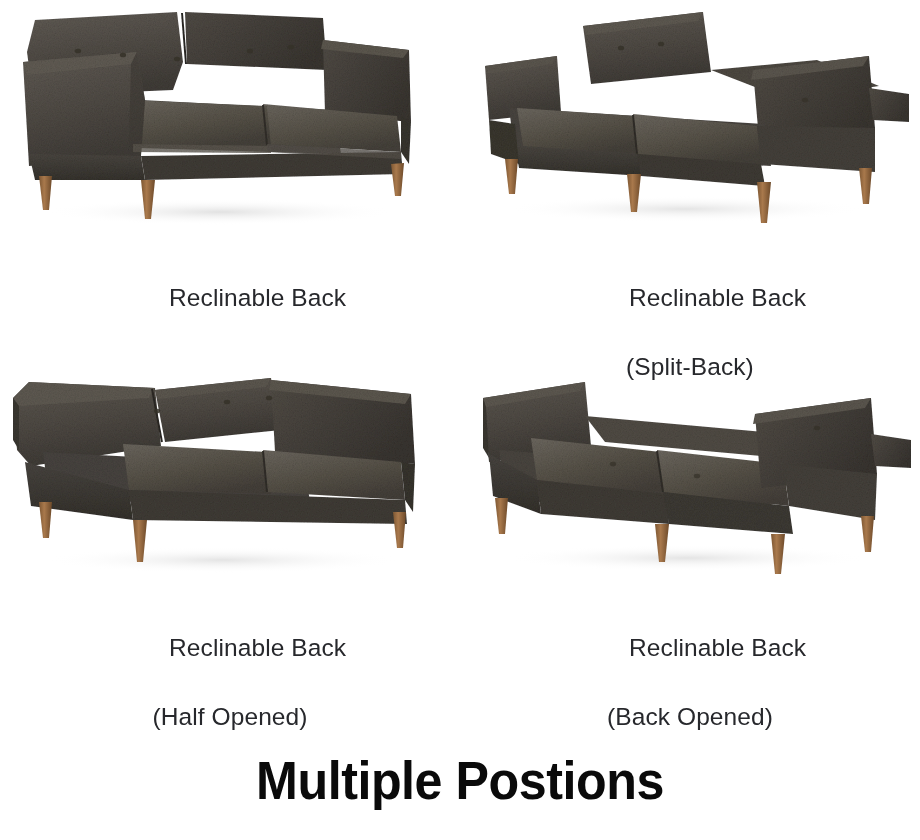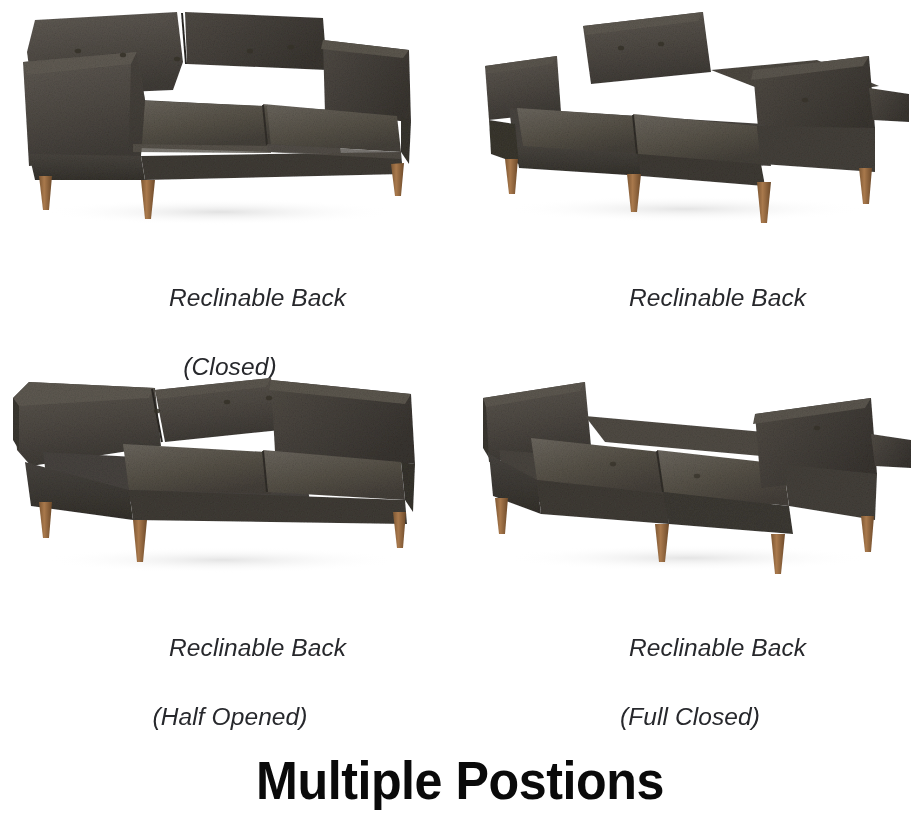--- a/index.html
+++ b/index.html
@@ -34,21 +34,20 @@
     display: grid;
     grid-template-columns: 460px 460px;
     grid-template-rows: 350px 350px;
   }
   .panel {
     position: relative;
     display: flex;
     flex-direction: column;
     align-items: center;
     justify-content: flex-start;
-    font-style: italic;
   }
   .figure-wrap {
     width: 450px;
     height: 232px;
     position: relative;
     margin-top: 4px;
   }
   .figure-wrap svg {
     display: block;
     width: 100%;
@@ -177,21 +176,20 @@
 
           <g>
             <path d="M34 172 L47 172 L44 206 L38 206 Z" fill="url(#wd)"></path>
             <path d="M136 176 L150 176 L146 215 L140 215 Z" fill="url(#wd)"></path>
             <path d="M386 160 L399 159 L396 192 L390 192 Z" fill="url(#wd)"></path>
           </g>
         </svg>
       </div>
       <div class="caption">
         <span>Reclinable Back</span>
-        <span class="cap-l2">(Closed)</span>
       </div>
     </div>
 
     <div class="panel">
       <div class="figure-wrap">
         <svg viewBox="0 0 450 232" xmlns="http://www.w3.org/2000/svg">
           <defs>
             <linearGradient id="s2A" x1="0" y1="0" x2="0.25" y2="1">
               <stop offset="0" stop-color="#605b53"></stop>
               <stop offset="0.5" stop-color="#514c46"></stop>
@@ -269,20 +267,21 @@
           <g>
             <path d="M40 155 L53 155 L50 190 L44 190 Z" fill="url(#wd2)"></path>
             <path d="M162 170 L176 170 L172 208 L166 208 Z" fill="url(#wd2)"></path>
             <path d="M292 178 L306 178 L302 219 L296 219 Z" fill="url(#wd2)"></path>
             <path d="M394 164 L407 164 L404 200 L398 200 Z" fill="url(#wd2)"></path>
           </g>
         </svg>
       </div>
       <div class="caption">
         <span>Reclinable Back</span>
+        <span class="cap-l2">(Split-Back)</span>
       </div>
     </div>
 
     <div class="panel">
       <div class="figure-wrap">
         <svg viewBox="0 0 450 232" xmlns="http://www.w3.org/2000/svg">
           <defs>
             <linearGradient id="s3A" x1="0" y1="0" x2="0.25" y2="1">
               <stop offset="0" stop-color="#5e5951"></stop>
               <stop offset="0.5" stop-color="#504b45"></stop>
@@ -444,21 +443,21 @@
           <g>
             <path d="M30 144 L43 144 L40 180 L34 180 Z" fill="url(#wd4)"></path>
             <path d="M190 170 L204 170 L200 208 L194 208 Z" fill="url(#wd4)"></path>
             <path d="M306 180 L320 180 L316 220 L310 220 Z" fill="url(#wd4)"></path>
             <path d="M396 162 L409 162 L406 198 L400 198 Z" fill="url(#wd4)"></path>
           </g>
         </svg>
       </div>
       <div class="caption">
         <span>Reclinable Back</span>
-        <span class="cap-l2">(Full Closed)</span>
+        <span class="cap-l2">(Back Opened)</span>
       </div>
     </div>
 
   </div>
 
   <div class="headline">Multiple Postions</div>
 
 </div>
 
 </body></html>

